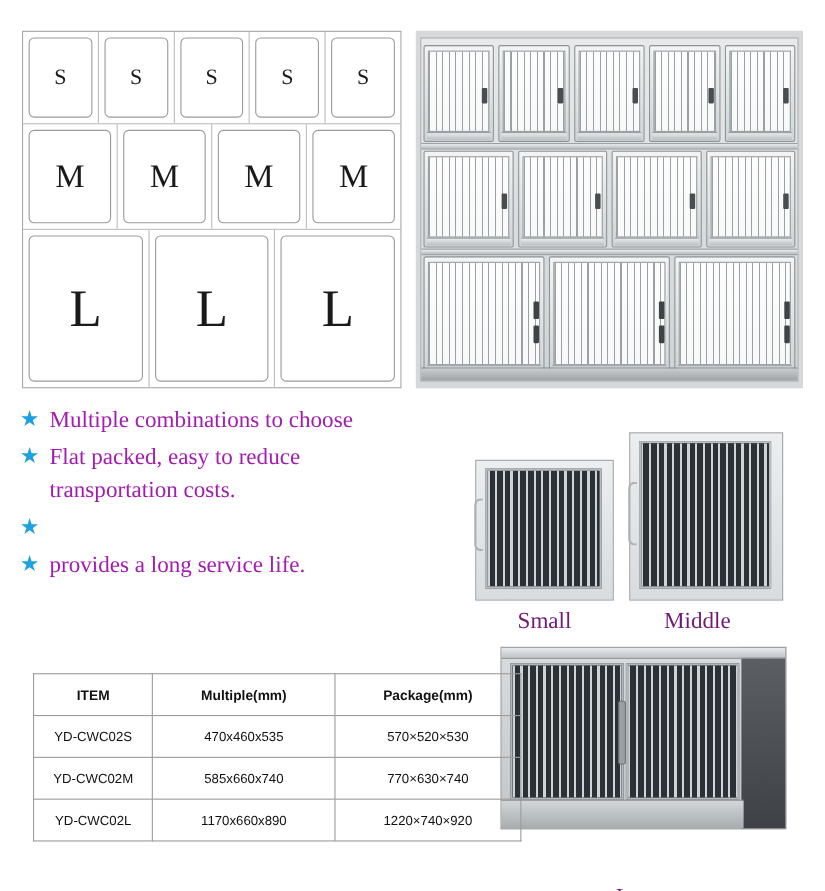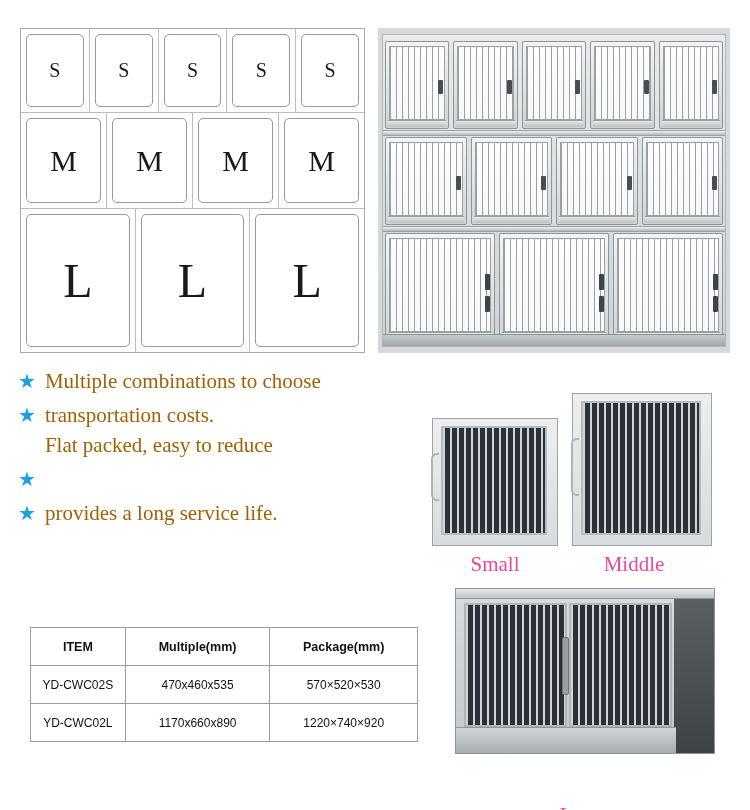--- a/index.html
+++ b/index.html
@@ -141,21 +141,21 @@
   .star {
     color: #1fa0e0;
     font-size: 20px;
     line-height: 30px;
     margin-right: 9px;
     flex: 0 0 auto;
   }
   .btxt {
     font-size: 21px;
     line-height: 30px;
-    color: #a16207;
+    color: #a21caf;
   }
   .btxt .cont { display: block; }
 
   
   .photo-cage {
     position: absolute;
     background: linear-gradient(180deg,#eceef0 0%, #d8dcde 100%);
     border: 1px solid #9ea3a6;
   }
   #small-photo { left: 432px; top: 418px; width: 126px; height: 128px; }
@@ -180,21 +180,21 @@
     border-right: none;
     border-radius: 6px 0 0 6px;
     background: transparent;
   }
   #small-photo .pc-handle { left: -2px; top: 34px; height: 48px; }
   #middle-photo .pc-handle { left: -2px; top: 44px; height: 58px; }
   .cap {
     position: absolute;
     text-align: center;
     font-size: 21px;
-    color: #ec4899;
+    color: #701a75;
   }
   #cap-small { left: 432px; top: 552px; width: 126px; }
   #cap-middle { left: 564px; top: 552px; width: 140px; }
   #cap-large { left: 455px; top: 803px; width: 258px; }
 
   
   #large-photo {
     position: absolute;
     left: 455px; top: 588px;
     width: 260px; height: 166px;
@@ -230,22 +230,22 @@
     left: 106px; top: 48px;
     width: 7px; height: 58px;
     background: #9aa0a3;
     border: 1px solid #6f7477;
     border-radius: 2px;
   }
 
   
   #spec-table {
     position: absolute;
-    left: 30px; top: 627px;
-    width: 388px;
+    left: 30px; top: 612px;
+    width: 444px;
     border-collapse: collapse;
     font-family: "Liberation Sans", sans-serif;
   }
   #spec-table th, #spec-table td {
     border: 1px solid #9c9c9c;
     font-size: 12px;
     color: #111;
     text-align: center;
     height: 38px;
     padding: 2px 4px;
@@ -423,22 +423,22 @@
     <div class="bullet">
       <span class="star">★</span>
       <span class="btxt">
         <span class="cont">Multiple combinations to choose</span>
       </span>
     </div>
 
     <div class="bullet">
       <span class="star">★</span>
       <span class="btxt">
+        <span class="cont">Flat packed, easy to reduce</span>
         <span class="cont">transportation costs.</span>
-        <span class="cont">Flat packed, easy to reduce</span>
       </span>
     </div>
 
     <div class="bullet">
       <span class="star">★</span>
     </div>
 
     <div class="bullet">
       <span class="star">★</span>
       <span class="btxt">
@@ -491,20 +491,25 @@
         <th>Package(mm)</th>
       </tr>
     </thead>
     <tbody>
       <tr>
         <td class="item">YD-CWC02S</td>
         <td>470x460x535</td>
         <td>570×520×530</td>
       </tr>
       <tr>
+        <td class="item">YD-CWC02M</td>
+        <td>585x660x740</td>
+        <td>770×630×740</td>
+      </tr>
+      <tr>
         <td class="item">YD-CWC02L</td>
         <td>1170x660x890</td>
         <td>1220×740×920</td>
       </tr>
     </tbody>
   </table>
 
 </div>
 
 </body></html>

